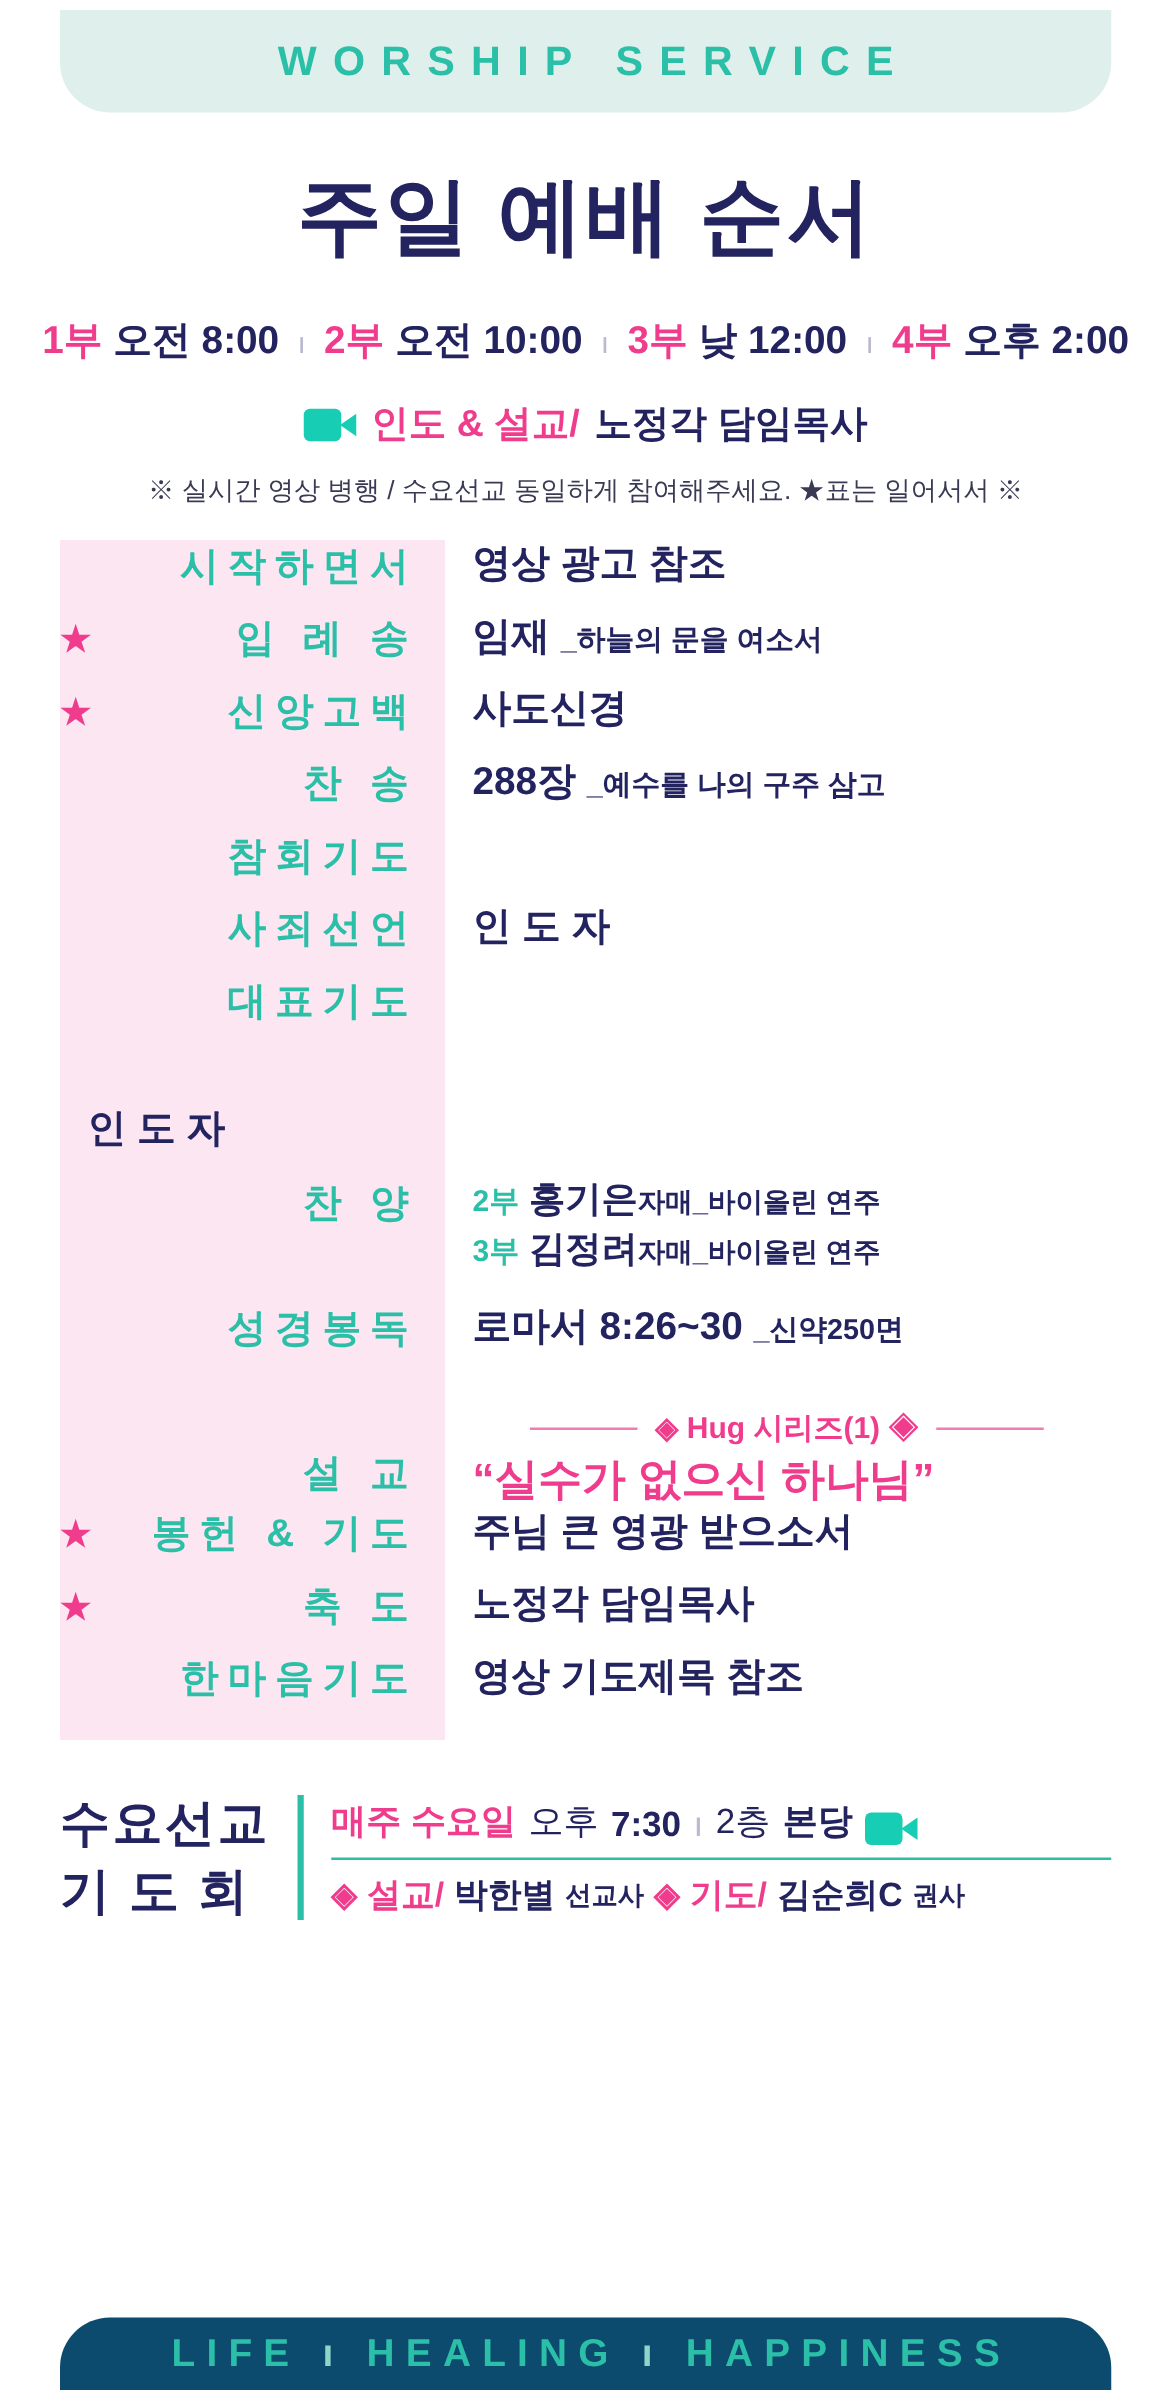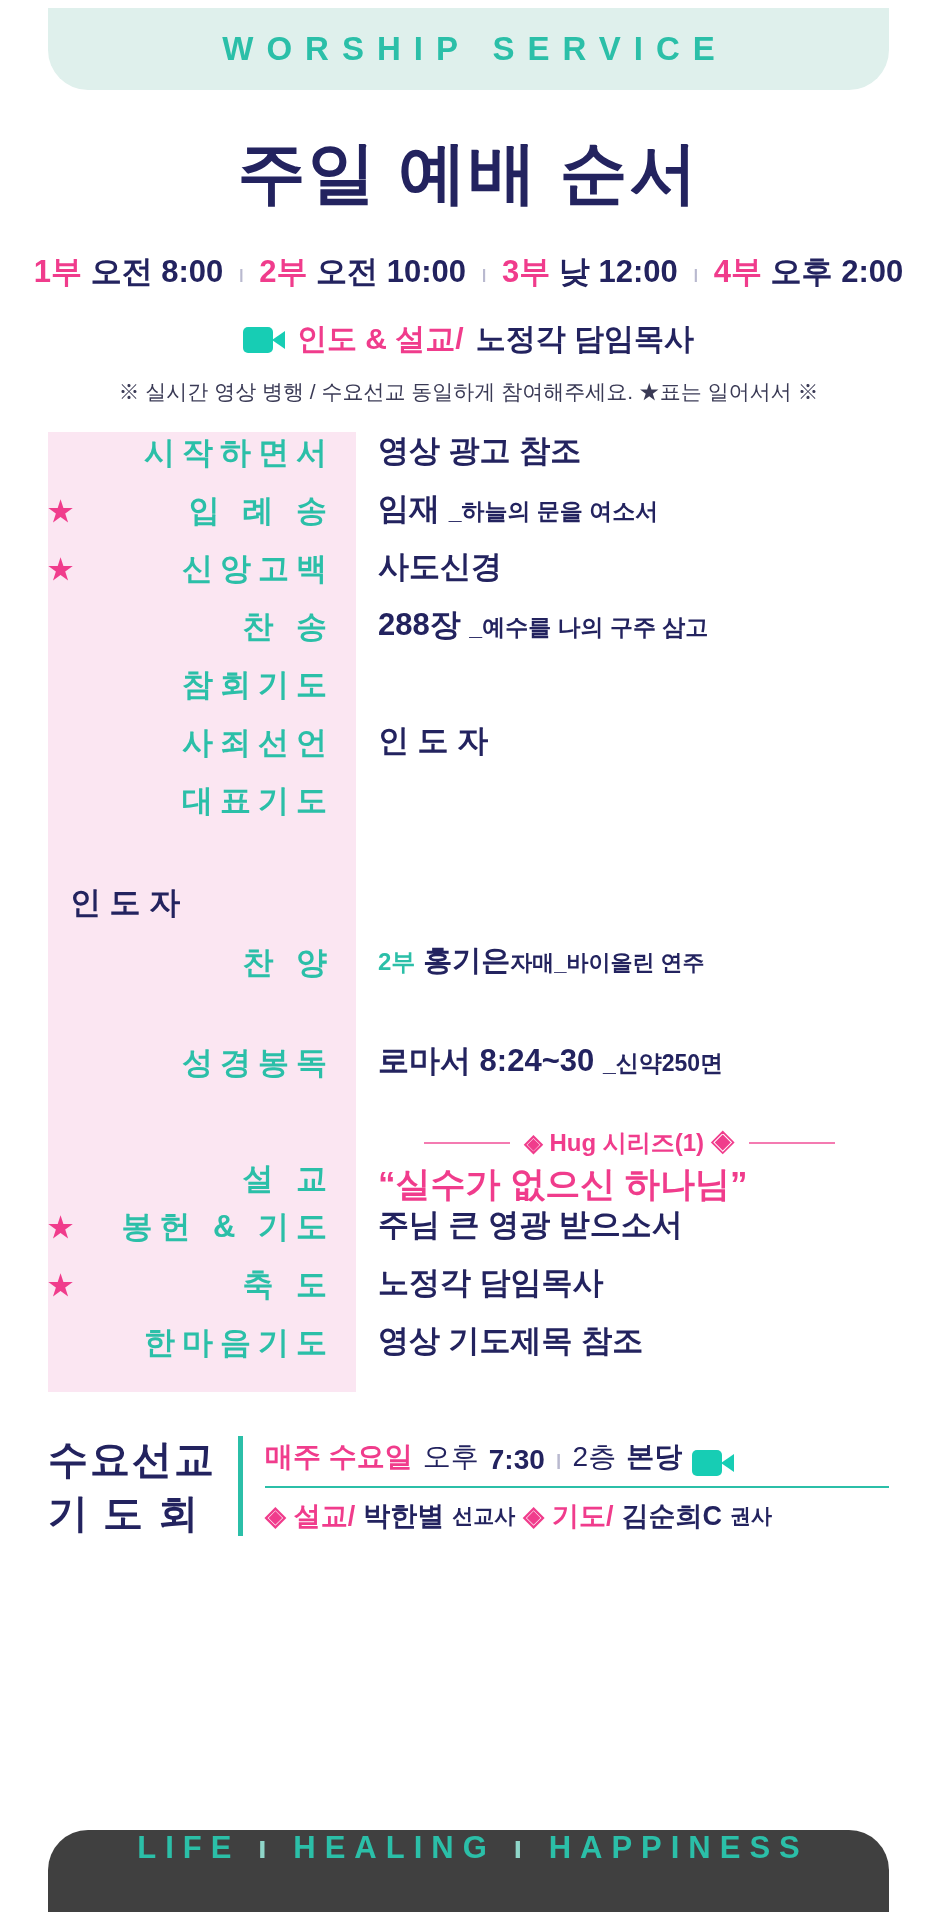--- a/index.html
+++ b/index.html
@@ -232,25 +232,25 @@
   }
   .wed-r2 .dia { color: #f03c8c; }
   .wed-r2 .pink { color: #f03c8c; }
   .wed-r2 .rank { font-size: 21px; }
 
   
   .bottom-band {
     position: absolute;
     left: 48px; right: 48px;
     bottom: 8px;
-    height: 82px;
-    background: #404040;
+    height: 58px;
+    background: #0c4a6e;
     border-radius: 40px 40px 0 0;
     display: flex;
-    align-items: flex-start;
+    align-items: center;
     justify-content: center;
   }
   .bottom-band-text {
     color: #2bbfa8;
     font-size: 31px;
     font-weight: bold;
     letter-spacing: 9px;
     text-indent: 9px;
   }
   .bottom-band-text .bar { color: #8fd6c9; }
@@ -366,27 +366,31 @@
         </div>
       </div>
 
       <div class="row" style="min-height:100px">
         <div class="label">찬        양</div>
         <div class="value sub-lines">
           <span class="ln">
             <span class="part">2부</span>
             <span class="nm">홍기은</span><span class="rank">자매_바이올린 연주</span>
           </span>
+          <span class="ln">
+            <span class="part">3부</span>
+            <span class="nm">김정려</span><span class="rank">자매_바이올린 연주</span>
+          </span>
         </div>
       </div>
 
       <div class="row" style="min-height:64px">
         <div class="label">성경봉독</div>
         <div class="value">
-          <span>로마서 8:24~30</span>
+          <span>로마서 8:26~30</span>
           <span class="small">_신약250면</span>
         </div>
       </div>
 
       <div class="row" style="min-height:100px; align-items:flex-end;">
         <div class="label" style="padding-bottom:6px">설        교</div>
         <div class="value">
           <div class="series">
             <span class="rule"></span>
             <span>◈ Hug 시리즈(1) ◈</span>

